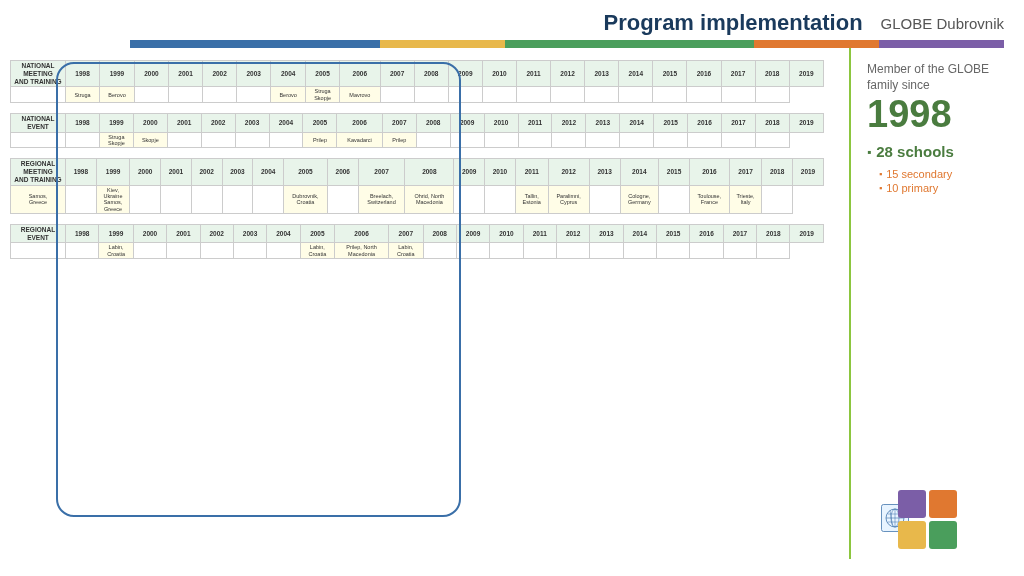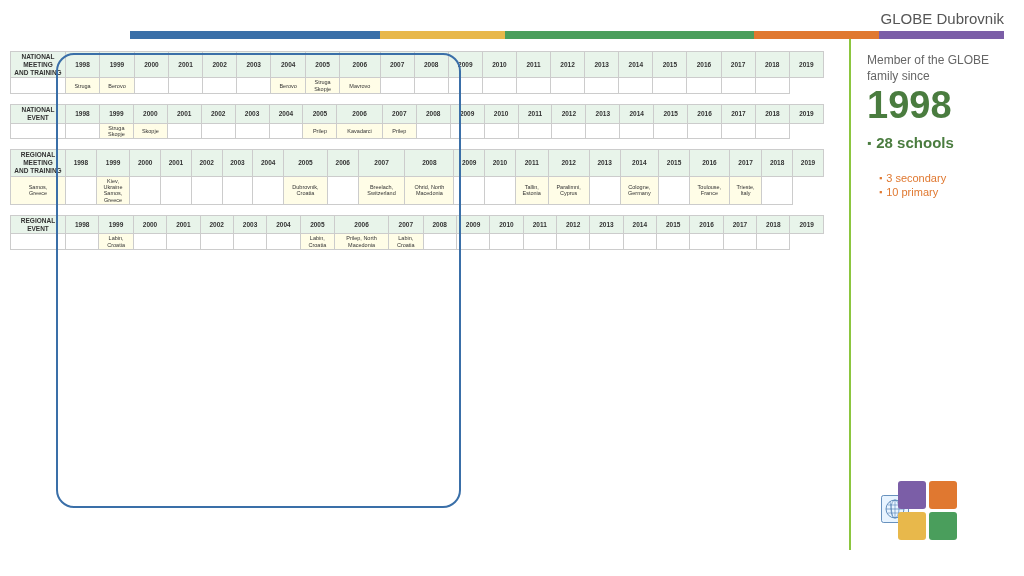--- a/index.html
+++ b/index.html
@@ -139,21 +139,21 @@
       font-size: 38px;
       font-weight: 700;
       color: #4a7c3f;
       line-height: 1.0;
       margin-bottom: 10px;
     }
     .sidebar-schools {
       font-size: 15px;
       font-weight: 700;
       color: #4a7c3f;
-      margin-bottom: 21px;
+      margin-bottom: 8px;
       display: flex;
       align-items: center;
       gap: 5px;
     }
     .sidebar-schools::before {
       content: '▪';
       color: #4a7c3f;
       font-size: 12px;
     }
     .sidebar-sub {
@@ -189,20 +189,21 @@
     }
     .logo-cell svg {
       width: 28px;
       height: 28px;
     }
   </style>
 </head>
 <body>
 
 <div class="header">
+  <span class="header-title">Program implementation</span>
   <span class="header-subtitle">GLOBE Dubrovnik</span>
 </div>
 
 <div class="color-bar" id="color-bar">
     <div class="color-bar-segment" style="background: rgb(58, 111, 168); flex: 2 1 0%;"></div>
     <div class="color-bar-segment" style="background: rgb(232, 184, 75); flex: 1 1 0%;"></div>
     <div class="color-bar-segment" style="background: rgb(74, 158, 92); flex: 2 1 0%;"></div>
     <div class="color-bar-segment" style="background: rgb(224, 120, 48); flex: 1 1 0%;"></div>
     <div class="color-bar-segment" style="background: rgb(123, 94, 167); flex: 1 1 0%;"></div>
   </div>
@@ -464,21 +465,21 @@
           </table>
         </div>
       </div>
   </div>
 
   <div class="right-sidebar">
     <div>
       <div class="sidebar-member">Member of the GLOBE family since</div>
       <div class="sidebar-year">1998</div>
       <div class="sidebar-schools">28 schools</div>
-      <div class="sidebar-sub">3 secondary</div>
+      <div class="sidebar-sub">15 secondary</div>
       <div class="sidebar-sub">10 primary</div>
     </div>
 
     <div class="logo-grid">
 
       <div class="logo-cell" style="grid-column:1;grid-row:1/3; width:56px; height:56px;">
         <svg viewBox="0 0 56 56" width="56" height="56">
           <rect x="1" y="1" width="54" height="54" rx="4" fill="#e8f4ff" stroke="#3a6fa8" stroke-width="1.5"></rect>
           <circle cx="28" cy="28" r="18" fill="none" stroke="#3a6fa8" stroke-width="1.5"></circle>
           <ellipse cx="28" cy="28" rx="8" ry="18" fill="none" stroke="#3a6fa8" stroke-width="1.2"></ellipse>

